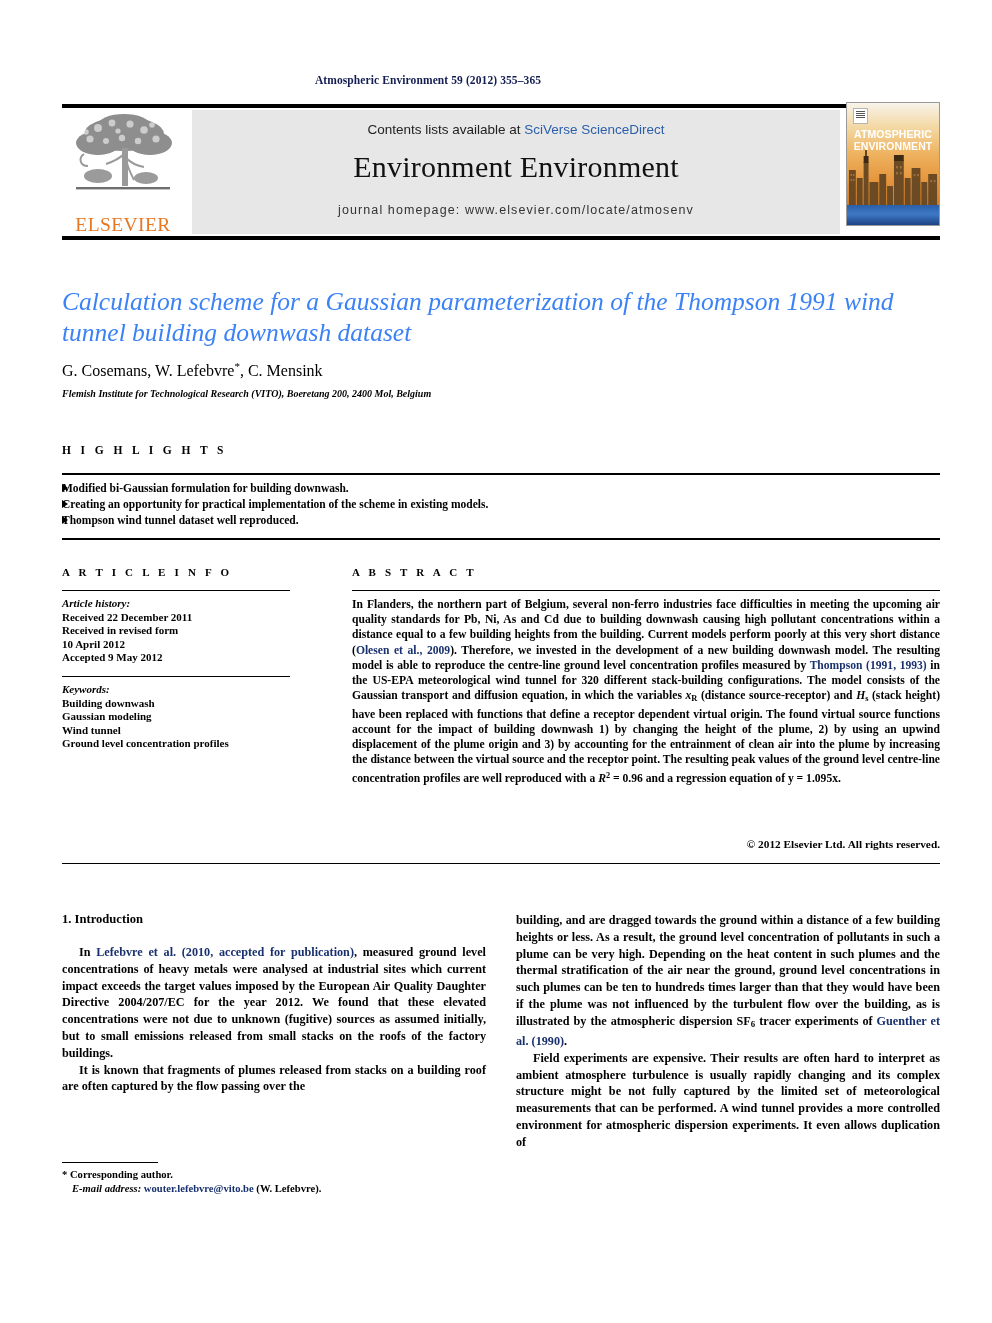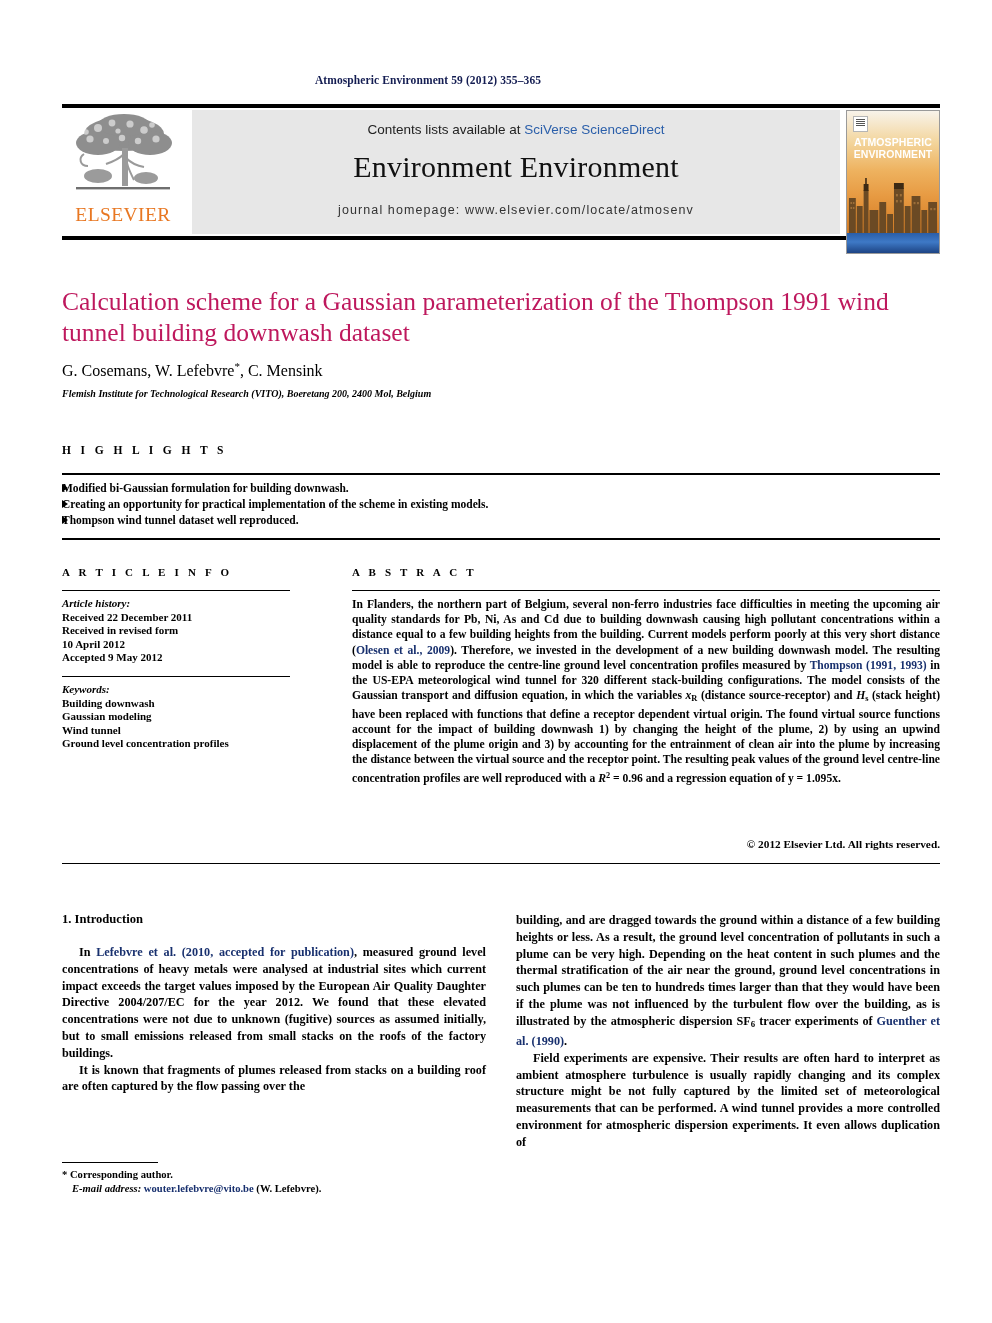--- a/index.html
+++ b/index.html
@@ -49,21 +49,21 @@
   }
 
   .elsevier-logo {
     position: absolute;
     left: 62px; top: 110px;
     width: 122px; height: 124px;
     background: #fff;
     display: flex;
     flex-direction: column;
     align-items: center;
-    justify-content: flex-start;
+    justify-content: space-between;
   }
   .elsevier-tree {
     width: 110px;
     height: 94px;
   }
   .elsevier-word {
     font-family: "Liberation Serif", serif;
     font-size: 19.5px;
     letter-spacing: .4px;
     color: #E87722;
@@ -97,22 +97,22 @@
   .banner-home {
     margin-top: 19px;
     font-family: "Liberation Sans", sans-serif;
     font-size: 12.5px;
     color: #333;
     letter-spacing: 1.1px;
   }
 
   .cover {
     position: absolute;
-    left: 846px; top: 110px;
-    width: 94px; height: 144px;
+    left: 846px; top: 102px;
+    width: 94px; height: 124px;
     border: 1px solid #9a9a9a;
     box-sizing: border-box;
     overflow: hidden;
     background: #0c4a6e;
   }
   .cover-sky {
     position: absolute;
     left: 0; top: 0; width: 100%; height: 100%;
     background: linear-gradient(to bottom, #f7f2e8 0%, #f2cf92 24%, #eda košev 40%, #e79a42 58%, #de8a2e 74%, #c9762a 88%, #b8641f 100%);
     background: linear-gradient(to bottom, #f8f3ea 0%, #f3d59c 22%, #eeb25f 42%, #e79a42 60%, #d9842c 78%, #c06c20 100%);
@@ -158,21 +158,22 @@
   }
 
   
   .title {
     position: absolute;
     left: 62px; top: 286px;
     width: 878px;
     font-family: "Liberation Serif", serif;
     font-size: 25.5px;
     line-height: 31px;
-    color: #be185d;
+    color: #3b82f6;
+    font-style: italic;
   }
   .authors {
     position: absolute;
     left: 62px; top: 360px;
     width: 878px;
     font-family: "Liberation Serif", serif;
     font-size: 16px;
     color: #000;
   }
   .authors sup { font-size: 11px; vertical-align: super; }

